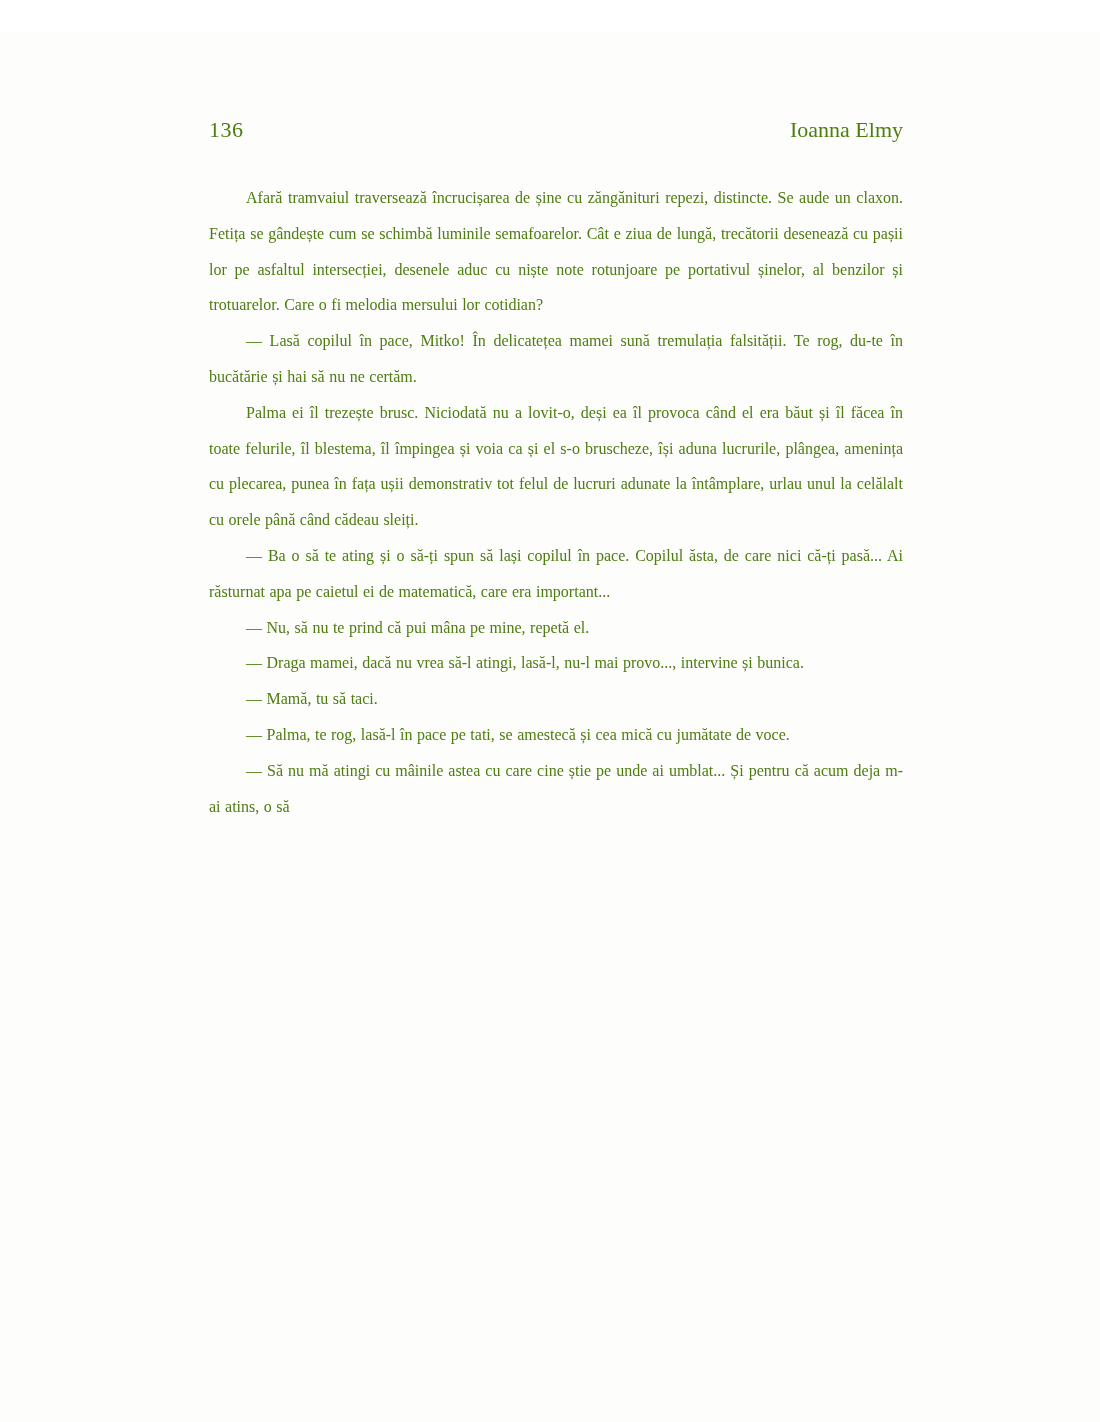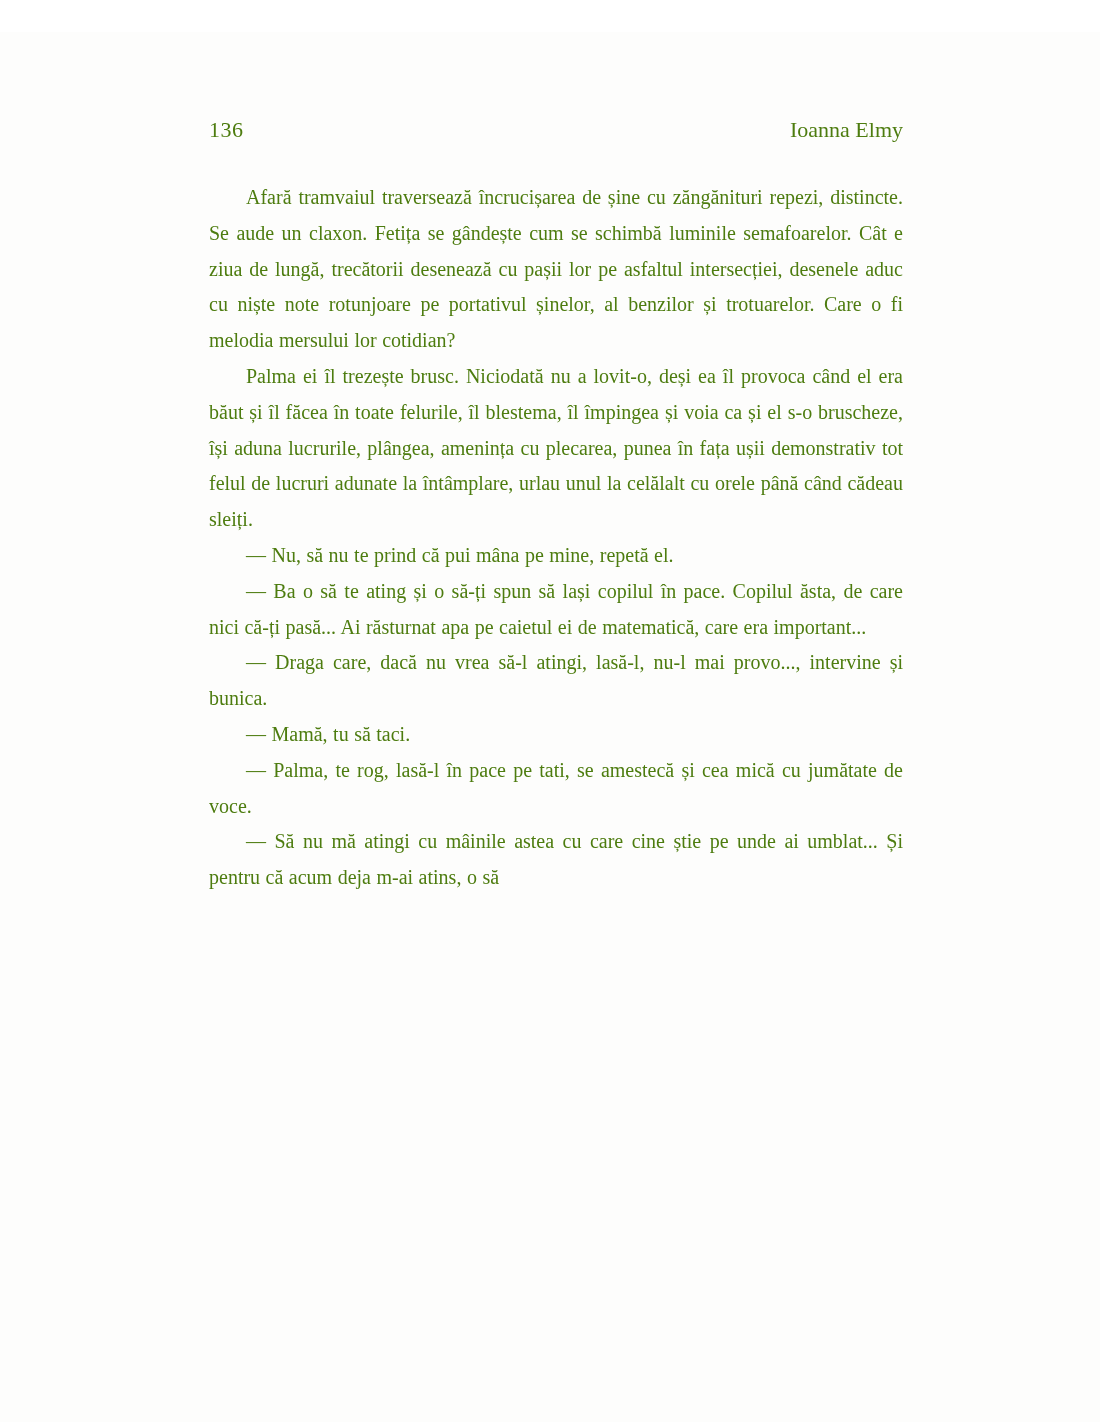--- a/index.html
+++ b/index.html
@@ -33,42 +33,43 @@
     margin-bottom: 36px;
   }
   .page-number {
     letter-spacing: 0.5px;
   }
   .running-head {
   }
   .page-body p {
     margin: 0;
     padding: 0;
-    font-size: 20px;
+    font-size: 16px;
     line-height: 35.8px;
     text-align: justify;
     text-indent: 37px;
     hyphens: auto;
     -webkit-hyphens: auto;
     word-spacing: 0.5px;
   }
 </style>
 </head>
 <body>
 
 <div class="page">
   <div class="content">
     <header class="page-header">
       <span class="page-number">136</span>
       <span class="running-head">Ioanna Elmy</span>
     </header>
     <main class="page-body" id="body-container">
         <p>Afară tramvaiul traversează încrucișarea de șine cu zăngănituri repezi, distincte. Se aude un claxon. Fetița se gândește cum se schimbă luminile semafoarelor. Cât e ziua de lungă, trecătorii desenează cu pașii lor pe asfaltul intersecției, desenele aduc cu niște note rotunjoare pe portativul șinelor, al benzilor și trotuarelor. Care o fi melodia mersului lor cotidian?</p>
+        <p>— Lasă copilul în pace, Mitko! În delicatețea mamei sună tremulația falsității. Te rog, du-te în bucătărie și hai să nu ne certăm.</p>
         <p>Palma ei îl trezește brusc. Niciodată nu a lovit-o, deși ea îl provoca când el era băut și îl făcea în toate felurile, îl blestema, îl împingea și voia ca și el s-o bruscheze, își aduna lucrurile, plângea, amenința cu plecarea, punea în fața ușii demonstrativ tot felul de lucruri adunate la întâmplare, urlau unul la celălalt cu orele până când cădeau sleiți.</p>
+        <p>— Ba o să te ating și o să-ți spun să lași copilul în pace. Copilul ăsta, de care nici că-ți pasă... Ai răsturnat apa pe caietul ei de matematică, care era important...</p>
         <p>— Nu, să nu te prind că pui mâna pe mine, repetă el.</p>
-        <p>— Ba o să te ating și o să-ți spun să lași copilul în pace. Copilul ăsta, de care nici că-ți pasă... Ai răsturnat apa pe caietul ei de matematică, care era important...</p>
-        <p>— Draga care, dacă nu vrea să-l atingi, lasă-l, nu-l mai provo..., intervine și bunica.</p>
+        <p>— Draga mamei, dacă nu vrea să-l atingi, lasă-l, nu-l mai provo..., intervine și bunica.</p>
         <p>— Mamă, tu să taci.</p>
         <p>— Palma, te rog, lasă-l în pace pe tati, se amestecă și cea mică cu jumătate de voce.</p>
         <p>— Să nu mă atingi cu mâinile astea cu care cine știe pe unde ai umblat... Și pentru că acum deja m-ai atins, o să</p>
       </main>
   </div>
 </div>
 
 </body></html>

